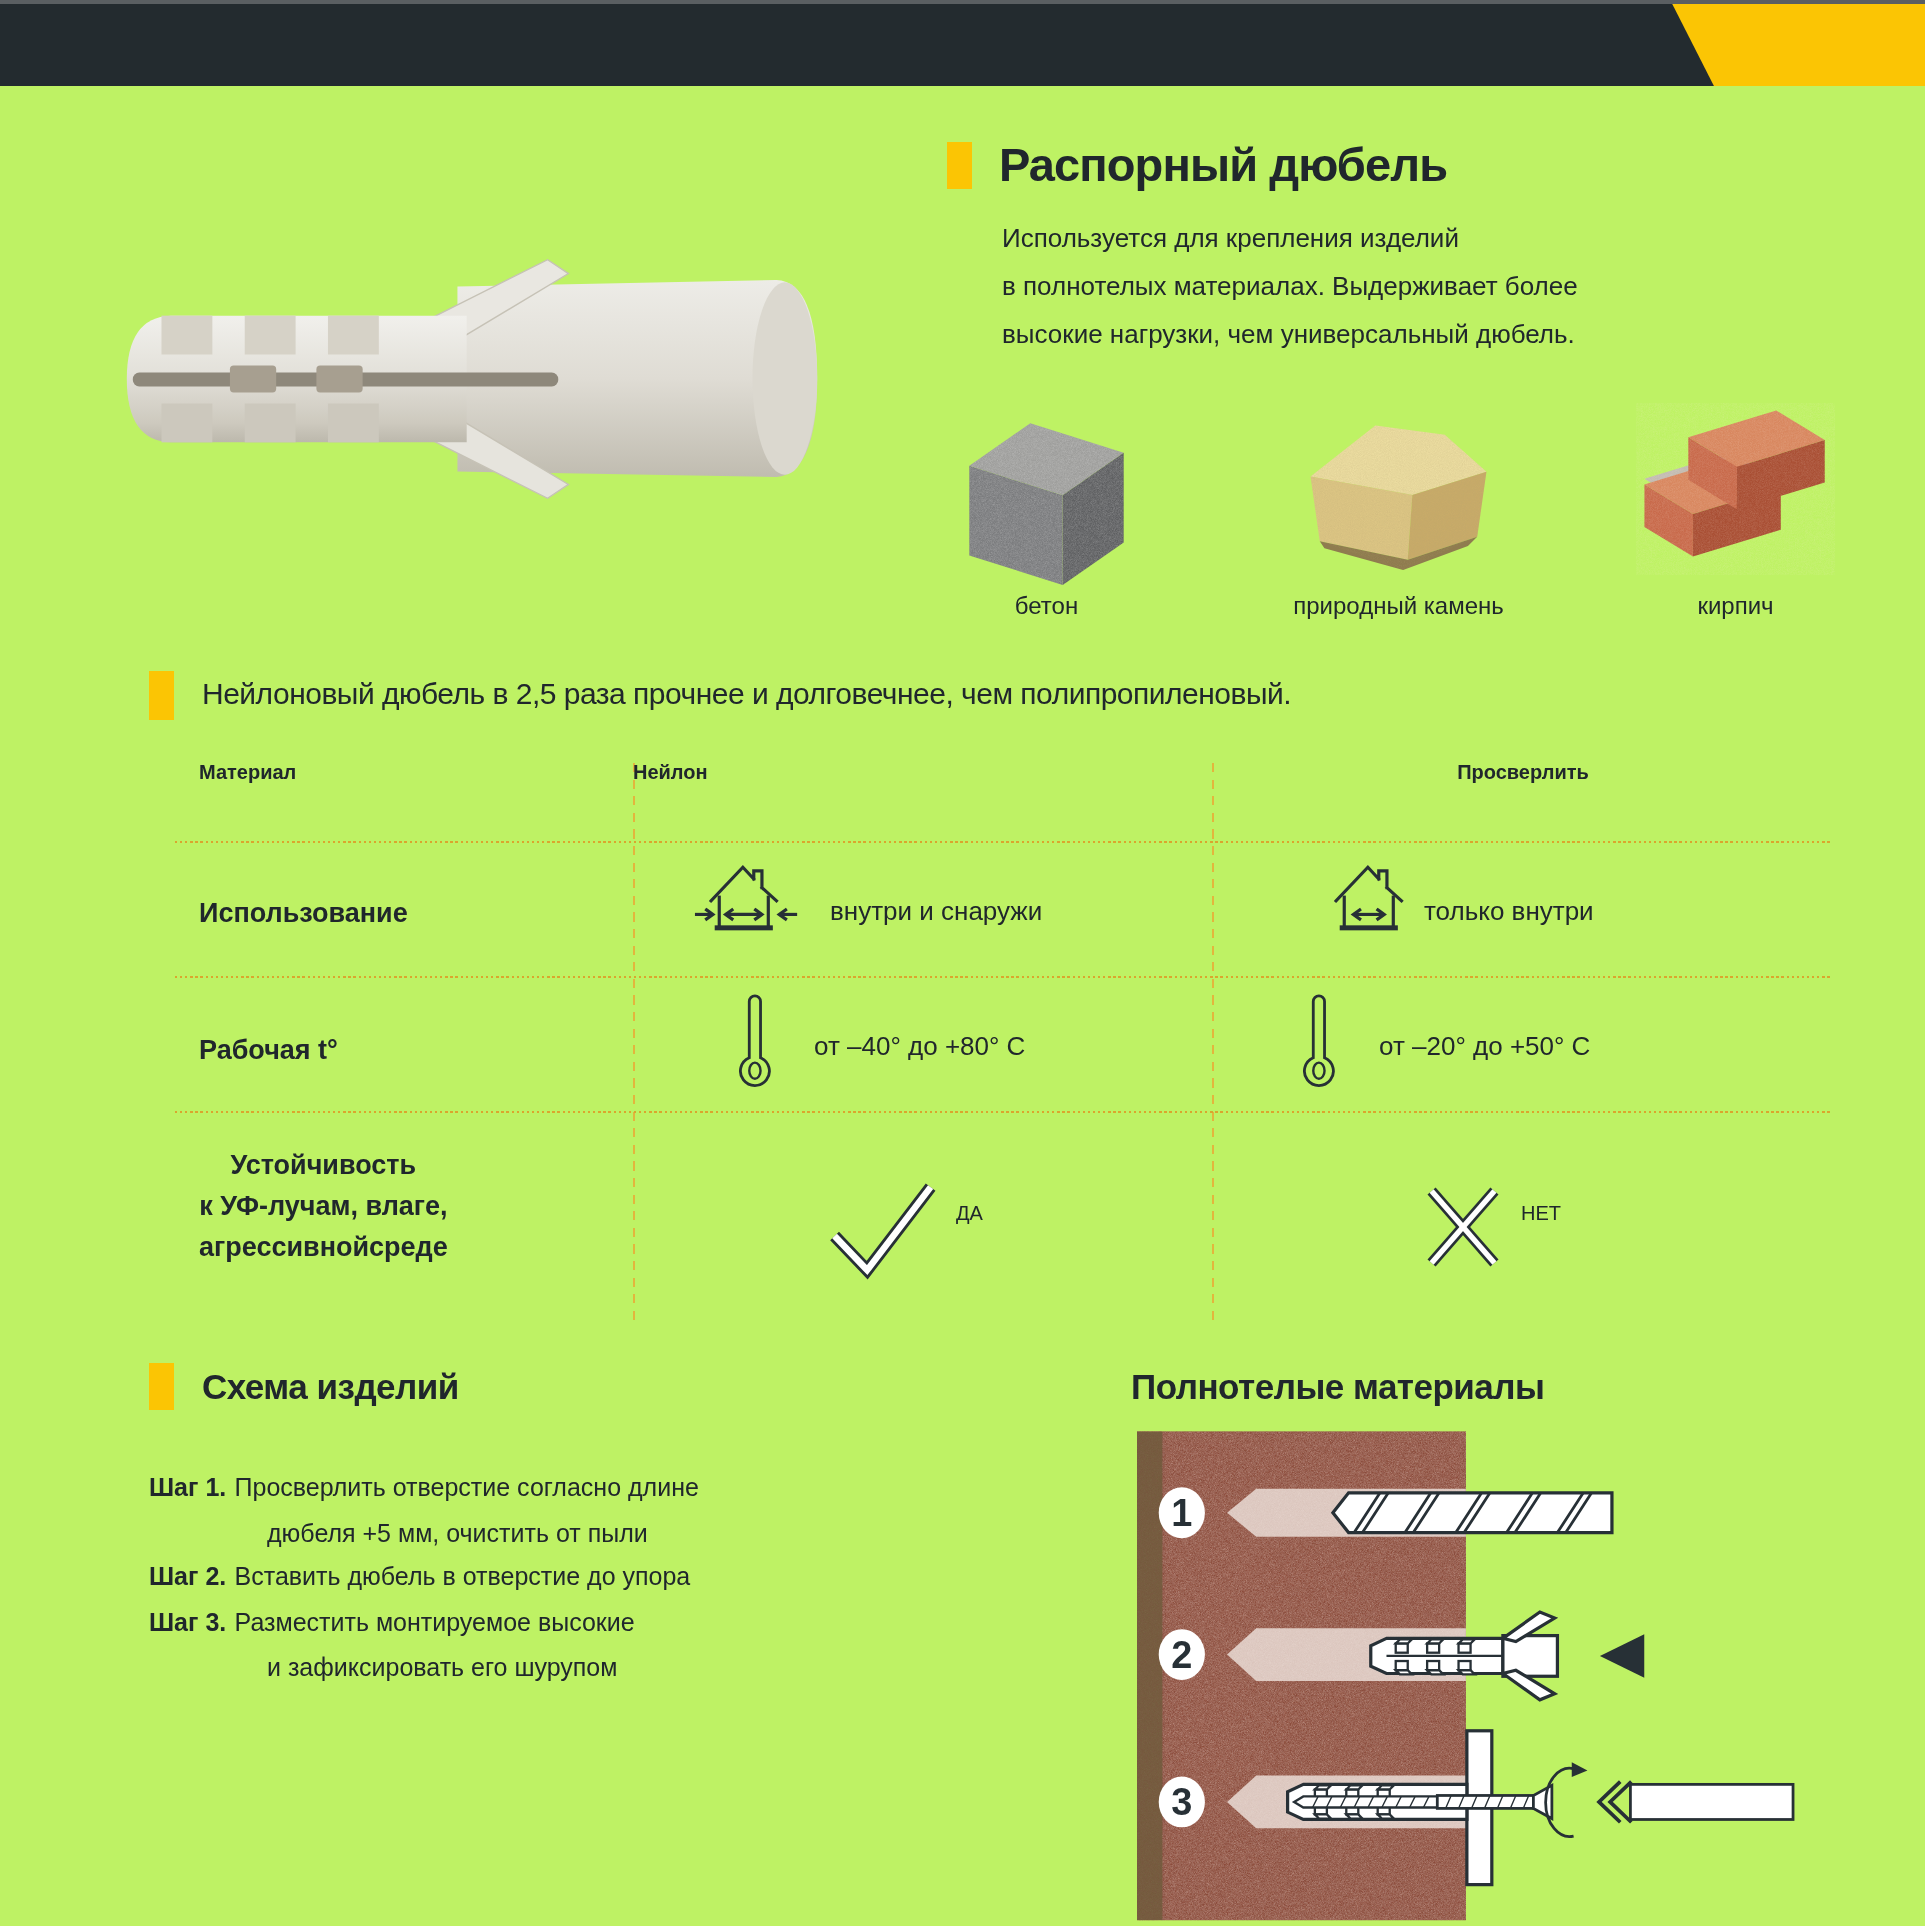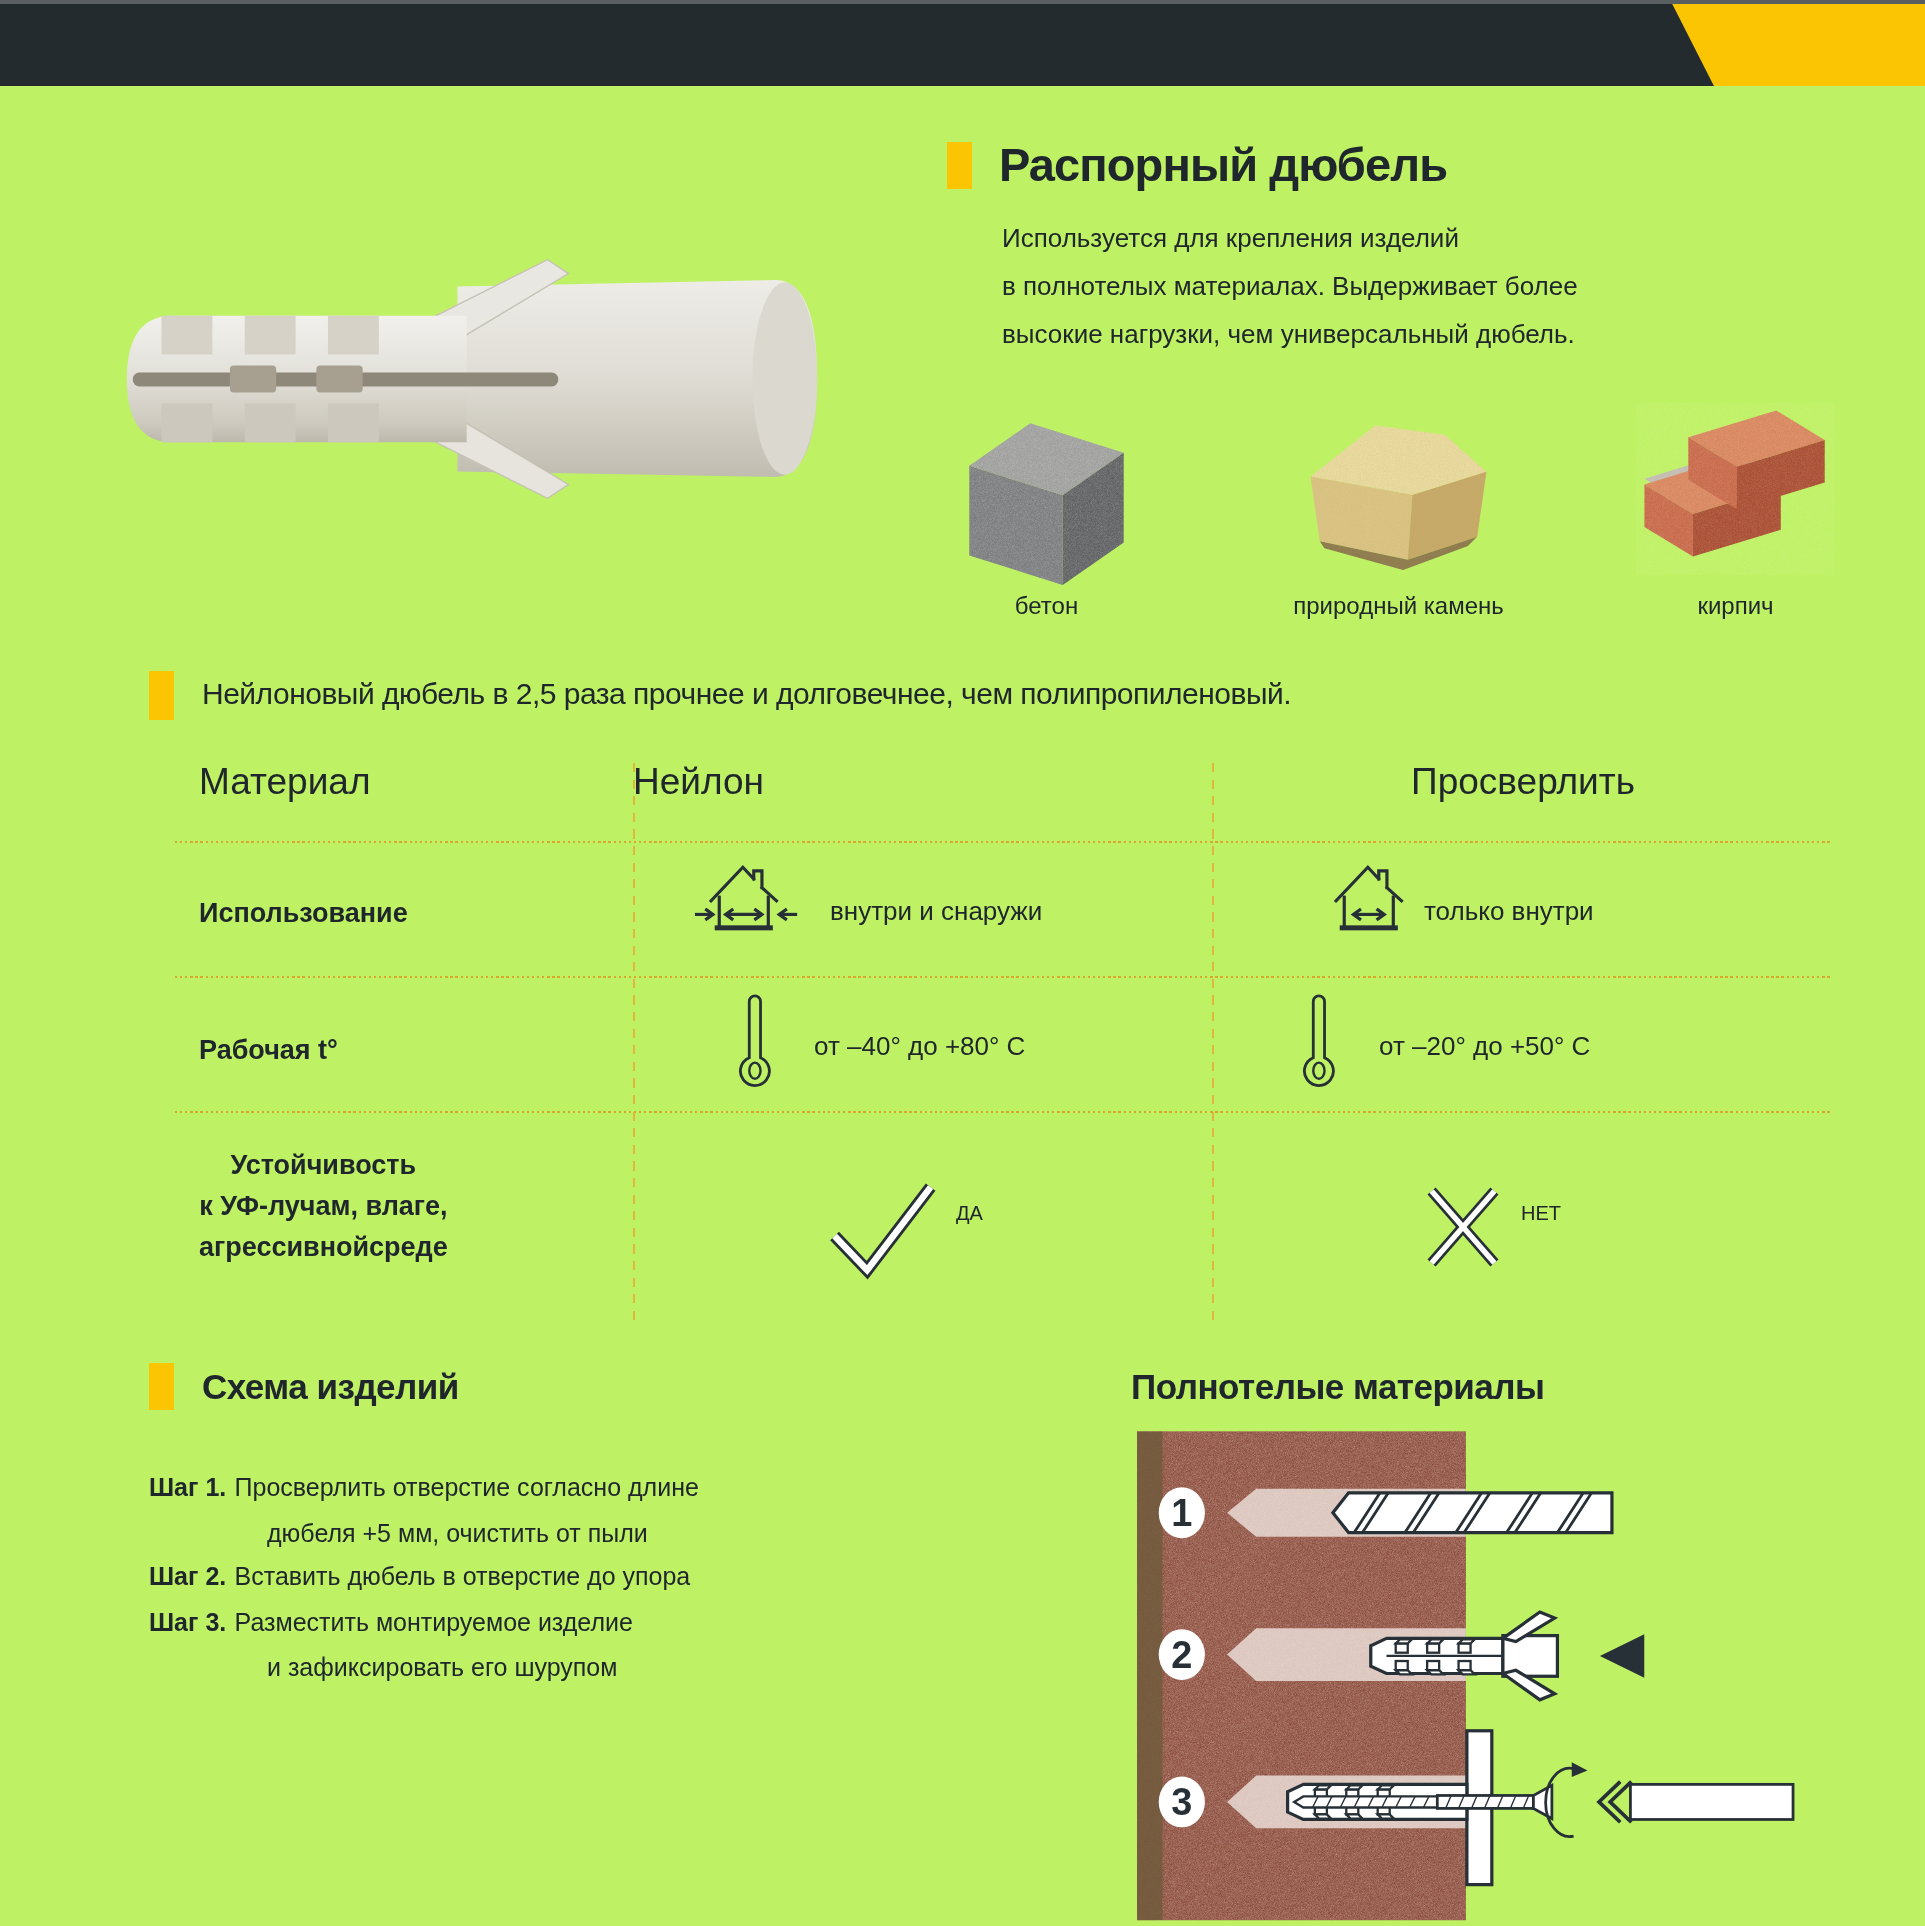--- a/index.html
+++ b/index.html
@@ -4,21 +4,21 @@
 <style>
   html,body{margin:0;padding:0;background:#fff;}
   .page{position:relative;width:1926px;height:1926px;background:#bef264;overflow:hidden;
         font-family:"Liberation Sans","DejaVu Sans",sans-serif;color:#20272C;}
   .abs{position:absolute;}
   .bar{position:absolute;width:25.4px;background:#FBC504;}
   .title{font-size:47px;font-weight:700;letter-spacing:-0.9px;white-space:nowrap;}
   .desc{font-size:26px;line-height:48px;white-space:nowrap;}
   .matlabel{font-size:24px;text-align:center;}
   .headline{font-size:30px;font-weight:400;letter-spacing:-0.5px;white-space:nowrap;}
-  .colhead{font-size:37px;font-weight:400;white-space:nowrap;}
+  .colhead{font-size:20px;font-weight:700;white-space:nowrap;}
   .rowlabel{font-size:27px;font-weight:700;white-space:nowrap;line-height:41px;text-align:center;}
   .cellval{font-size:26px;white-space:nowrap;}
   .yesno{font-size:20px;font-weight:400;}
   .sectitle{font-size:35px;font-weight:700;letter-spacing:-0.5px;white-space:nowrap;}
   .step{font-size:25px;white-space:nowrap;}
   .step b{font-weight:700;margin-right:8.3px;}
   .hdash{position:absolute;height:1.8px;
          background-image:repeating-linear-gradient(90deg,#D9A62E 0 2.3px,transparent 2.3px 5.1px);}
   .vdash{position:absolute;width:1.8px;
          background-image:repeating-linear-gradient(180deg,#E2B63D 0 9.2px,transparent 9.2px 16.6px);}
@@ -214,21 +214,21 @@
   <div class="abs step" style="left:149px;top:1473px">
     <b>Шаг 1.</b><span>Просверлить отверстие согласно длине</span>
   </div>
   <div class="abs step" style="left:267px;top:1519px">
     <span>дюбеля +5 мм, очистить от пыли</span>
   </div>
   <div class="abs step" style="left:149px;top:1562px">
     <b>Шаг 2.</b><span>Вставить дюбель в отверстие до упора</span>
   </div>
   <div class="abs step" style="left:149px;top:1608px">
-    <b>Шаг 3.</b><span>Разместить монтируемое изделие</span>
+    <b>Шаг 3.</b><span>Разместить монтируемое высокие</span>
   </div>
   <div class="abs step" style="left:267px;top:1653px">
     <span>и зафиксировать его шурупом</span>
   </div>
 
   <h2 class="abs sectitle" style="left:1131px;top:1367px">Полнотелые материалы</h2>
 
   <svg class="abs" style="left:1137px;top:1428px" width="693" height="497" viewBox="0 0 1500 1075">
     <defs>
       <filter id="nzL">

